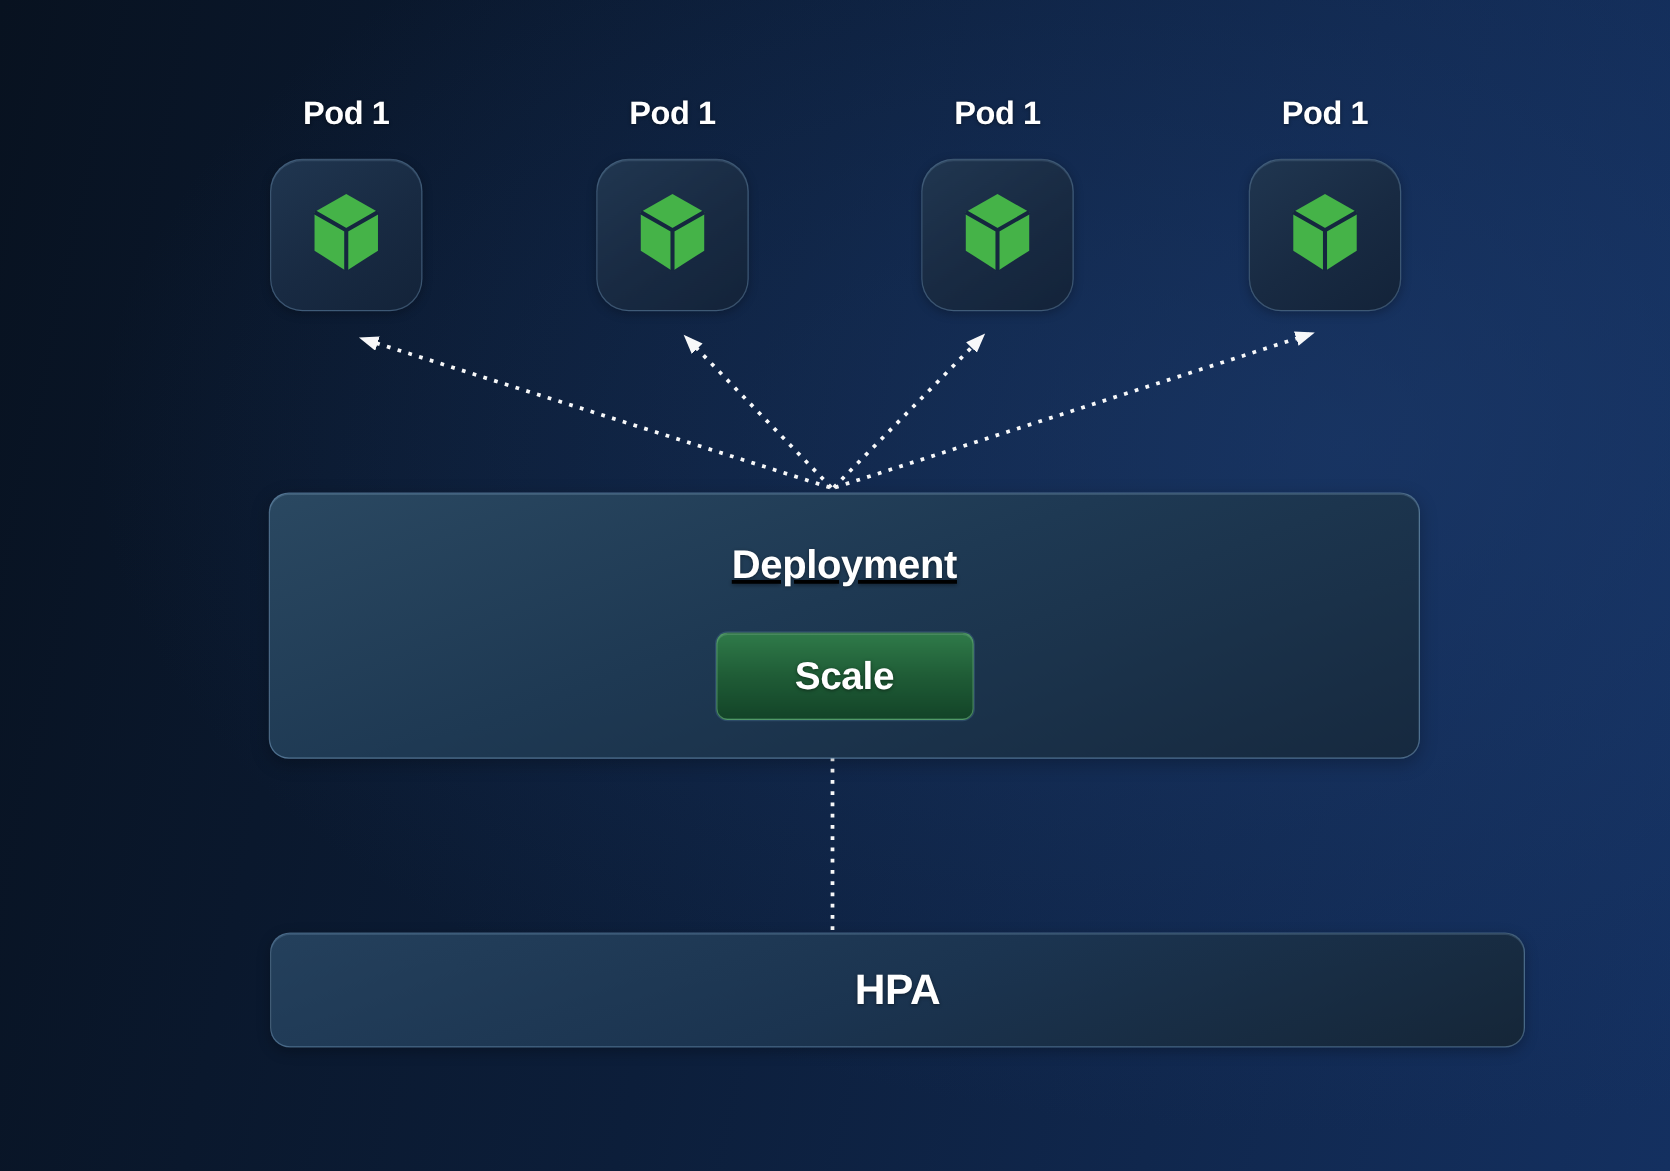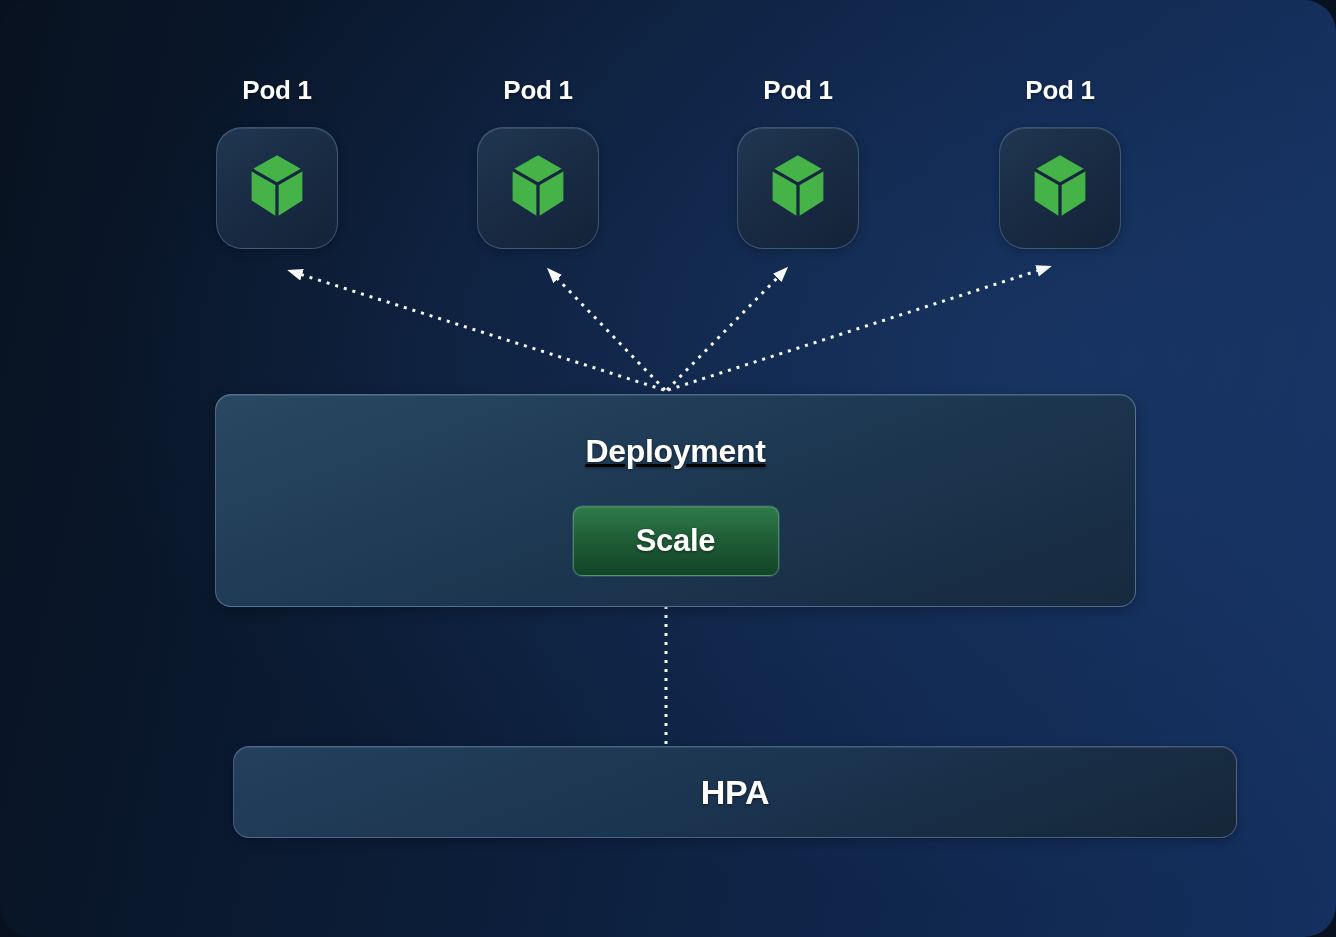--- a/index.html
+++ b/index.html
@@ -9,21 +9,20 @@
     font-family: "Liberation Sans", sans-serif;
   }
   .stage {
     position: relative;
     width: 1336px;
     height: 937px;
     overflow: hidden;
     background:
       radial-gradient(120% 95% at 80% 38%, rgba(30,62,114,0.55) 0%, rgba(30,62,114,0.0) 62%),
       linear-gradient(102deg, #081220 0%, #0c1e3a 45%, #143060 100%);
-    border-radius: 32px;
   }
   .arrow-layer {
     position: absolute;
     left: 0; top: 0;
     width: 1336px;
     height: 937px;
     pointer-events: none;
   }
   .arrow-layer line {
     stroke: #ffffff;
@@ -116,21 +115,20 @@
     width: 1004px;
     height: 92px;
     box-sizing: border-box;
     border-radius: 16px;
     background: linear-gradient(160deg, #24405c 0%, #1b3450 50%, #152638 100%);
     border: 1px solid rgba(130,170,205,0.4);
     box-shadow: inset 0 1px 0 rgba(170,205,235,0.16), 0 3px 10px rgba(0,0,0,0.25);
     display: flex;
     align-items: center;
     justify-content: center;
-    margin-left: 17px;
   }
   .hpa-title {
     color: #ffffff;
     font-size: 34px;
     font-weight: bold;
     letter-spacing: -0.3px;
     text-shadow: 0 1px 3px rgba(0,0,0,0.45);
   }
 </style>
 </head>

